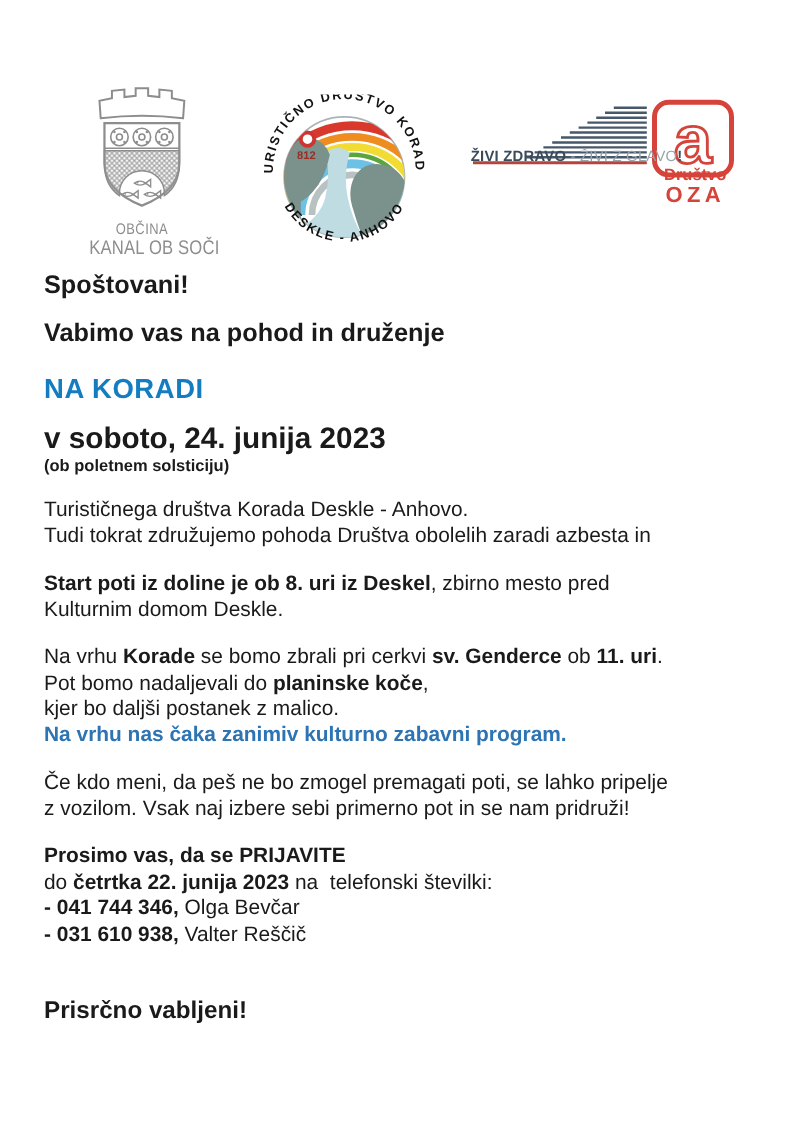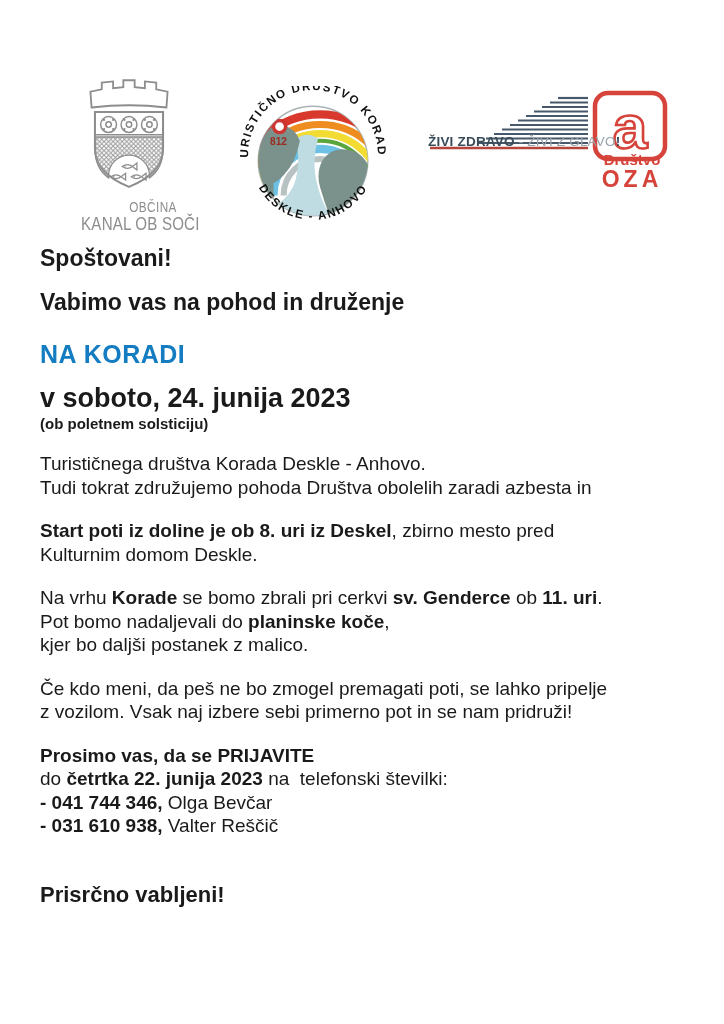--- a/index.html
+++ b/index.html
@@ -7,31 +7,31 @@
     position:relative;
     width:724px;height:1024px;
     margin:0 auto;
     background:#ffffff;
     font-family:"Liberation Sans", sans-serif;
     color:#1a1a1a;
     overflow:hidden;
   }
   
   .header{position:absolute;left:0;top:0;width:724px;height:243px;}
-  .logo-kanal{position:absolute;left:72px;top:78px;width:114px;text-align:right;}
+  .logo-kanal{position:absolute;left:72px;top:78px;width:114px;text-align:center;}
   .kanal-caption{color:#8d8d8d;line-height:1.05;transform:scaleX(.84);transform-origin:center;white-space:nowrap;}
   .kanal-caption .l1{font-size:14px;letter-spacing:.5px;}
   .kanal-caption .l2{font-size:18px;letter-spacing:.2px;}
   .logo-korada{position:absolute;left:237px;top:86px;width:152px;height:152px;}
   .logo-oza{position:absolute;left:428px;top:90px;width:242px;height:112px;}
   .oza-tagline{position:absolute;left:0;top:44px;font-size:13.5px;white-space:nowrap;letter-spacing:.2px;}
   .oza-tagline .b{font-weight:bold;}
   .oza-name{position:absolute;right:2px;top:62px;width:72px;text-align:center;color:#d5433a;line-height:1.0;}
   .oza-name .n1{font-size:15px;font-weight:bold;}
-  .oza-name .n2{font-size:23px;font-weight:bold;letter-spacing:4px;margin-top:1px;}
+  .oza-name .n2{font-size:20px;font-weight:bold;letter-spacing:4px;margin-top:1px;}
   
   .content{position:absolute;left:40px;top:243px;width:644px;text-align:left;}
   .greeting{font-size:23px;font-weight:bold;margin:2px 0 0 0;}
   .invitation{font-size:23px;font-weight:bold;margin:17px 0 0 0;}
   .event-title{font-size:25px;font-weight:bold;color:#147cc0;margin:24px 0 0 0;letter-spacing:.5px;}
   .event-date{font-size:27px;font-weight:bold;margin:14px 0 0 0;}
   .event-note{font-size:15px;font-weight:bold;margin:1px 0 0 0;}
   .para{font-size:19px;line-height:23.5px;margin:20px 0 0 0;}
   .para .rich-line{white-space:pre-wrap;}
   .para .b{font-weight:bold;}
@@ -179,20 +179,21 @@
         <div class="rich-line"><span>Tudi tokrat združujemo pohoda Društva obolelih zaradi azbesta in</span></div>
       </div>
     <div class="para">
         <div class="rich-line"><span class="b">Start poti iz doline je ob 8. uri iz Deskel</span><span>, zbirno mesto pred</span></div>
         <div class="rich-line"><span>Kulturnim domom Deskle.</span></div>
       </div>
     <div class="para">
         <div class="rich-line"><span>Na vrhu </span><span class="b">Korade</span><span> se bomo zbrali pri cerkvi </span><span class="b">sv. Genderce</span><span> ob </span><span class="b">11. uri</span><span>.</span></div>
         <div class="rich-line"><span>Pot bomo nadaljevali do </span><span class="b">planinske koče</span><span>,</span></div>
         <div class="rich-line"><span>kjer bo daljši postanek z malico.</span></div>
+        <div class="rich-line"><span class="b" style="color: rgb(46, 116, 179);">Na vrhu nas čaka zanimiv kulturno zabavni program.</span></div>
       </div>
     <div class="para">
         <div class="rich-line"><span>Če kdo meni, da peš ne bo zmogel premagati poti, se lahko pripelje</span></div>
         <div class="rich-line"><span>z vozilom. Vsak naj izbere sebi primerno pot in se nam pridruži!</span></div>
       </div>
     <div class="para">
         <div class="rich-line"><span class="b">Prosimo vas, da se PRIJAVITE</span></div>
         <div class="rich-line"><span>do </span><span class="b">četrtka 22. junija 2023</span><span> na  telefonski številki:</span></div>
         <div class="rich-line"><span class="b">- 041 744 346,</span><span> Olga Bevčar</span></div>
         <div class="rich-line"><span class="b">- 031 610 938,</span><span> Valter Reščič</span></div>

